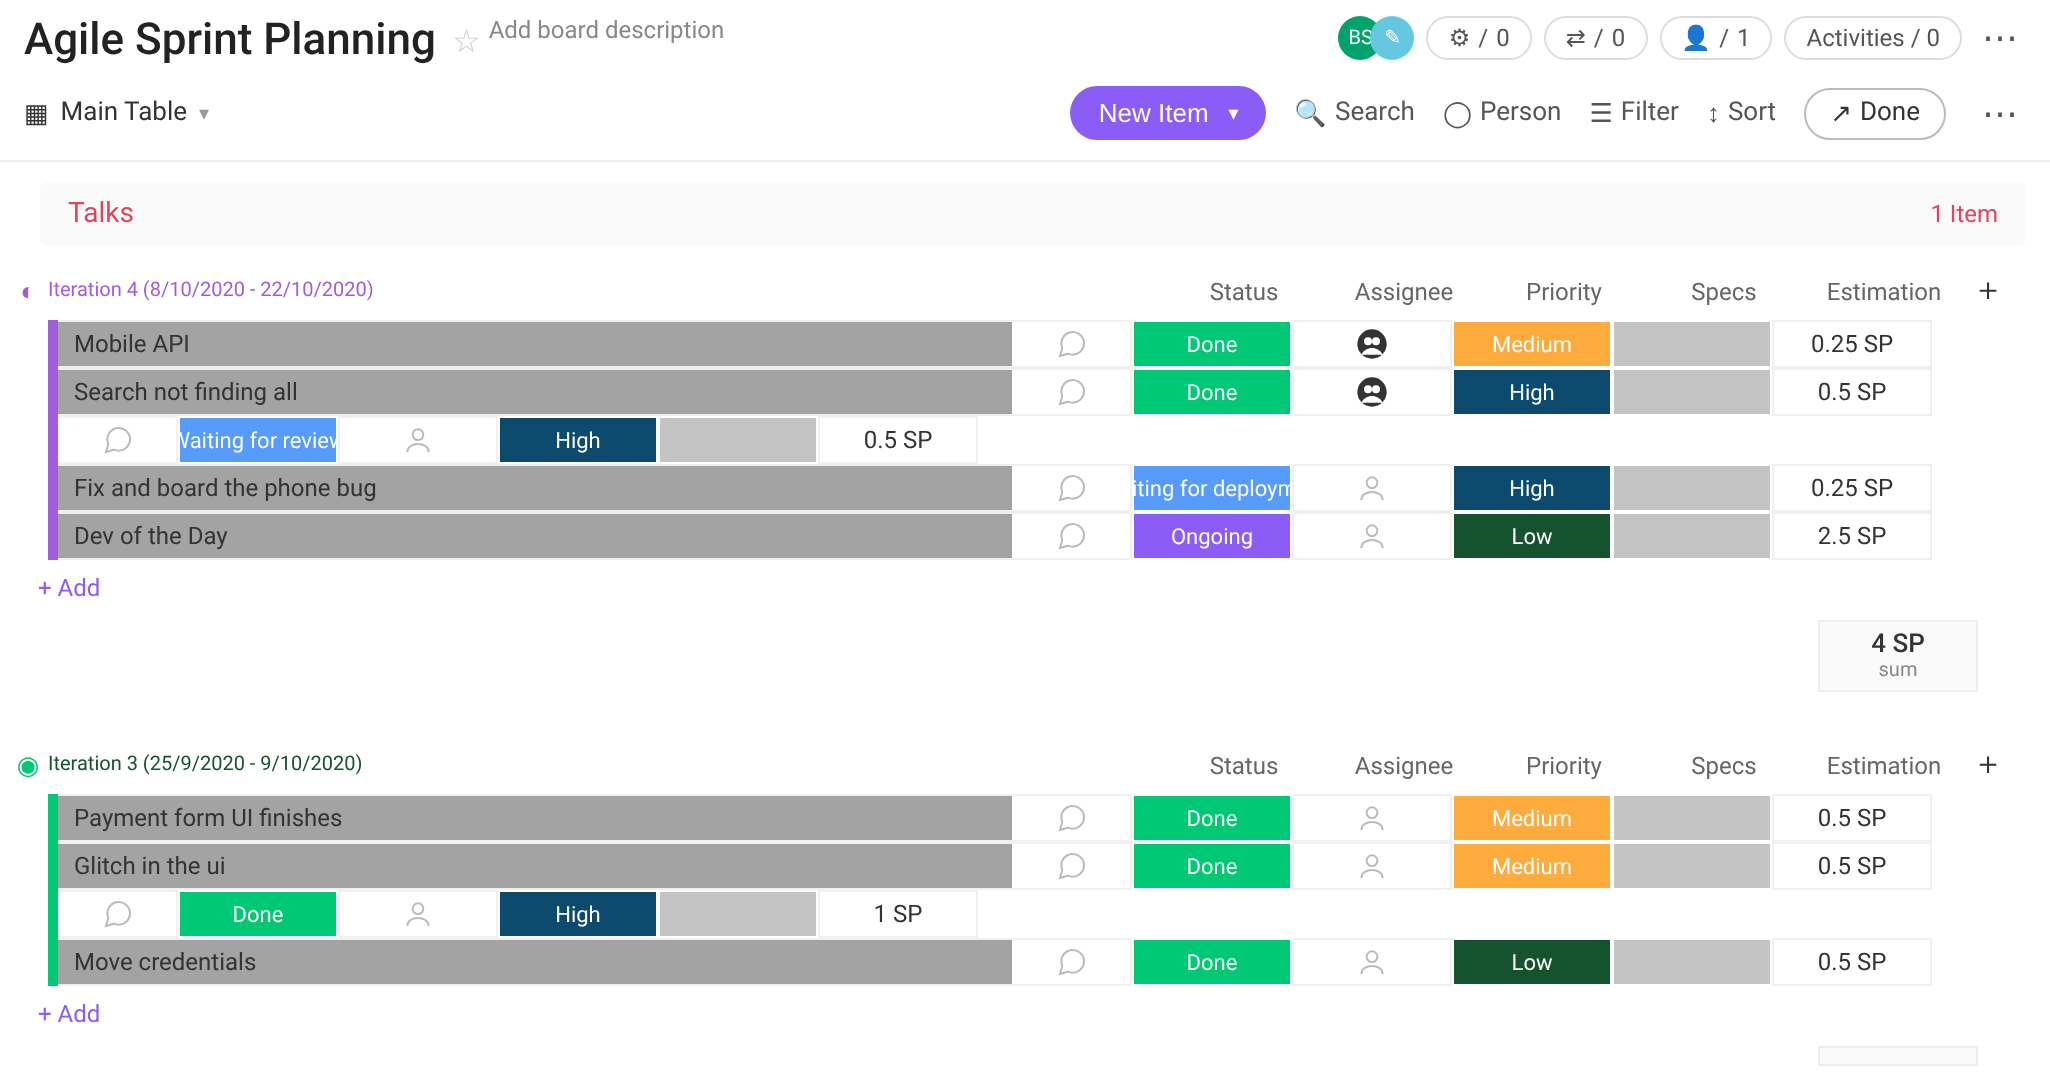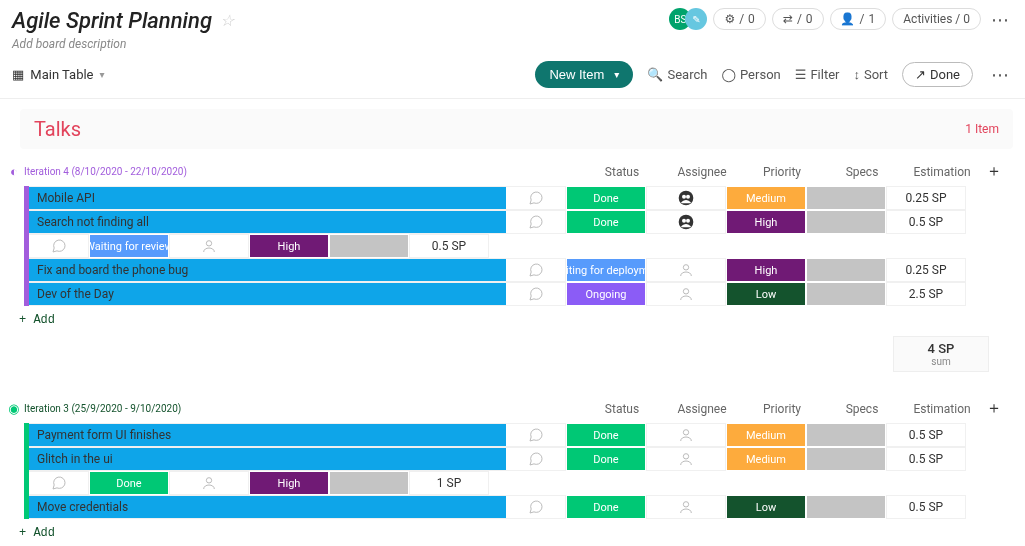--- a/index.html
+++ b/index.html
@@ -1,80 +1,80 @@
 <!DOCTYPE html>
 <html><head>
 <meta charset="utf-8">
 <style>
   * { box-sizing: border-box; margin: 0; padding: 0; }
   body { font-family: -apple-system, BlinkMacSystemFont, "Segoe UI", Roboto, sans-serif; font-size: 13px; color: #333; background: #fff; width:1025px; }
   .header { display:flex; align-items:flex-start; justify-content:space-between; padding:8px 12px 4px 12px; }
-  .title-area { display:flex; flex-direction:column; gap:4px;font-style:italic; }
+  .title-area { display:flex; flex-direction:row; gap:4px; }
   .title-row { display:flex; align-items:center; gap:8px; }
   .title-row h1 { font-size:22px; font-weight:500; color:#222; }
   .star { color:#ccc; font-size:16px; cursor:pointer; }
   .desc { color:#888; font-size:12px; cursor:text; }
   .header-right { display:flex; align-items:center; gap:6px; }
   .avatar-badge { display:inline-flex; }
   .avatar-badge .a1 { width:22px;height:22px;border-radius:50%;background:#00a36c;color:#fff;font-size:10px;display:flex;align-items:center;justify-content:center; }
   .avatar-badge .a2 { width:22px;height:22px;border-radius:50%;background:#66c7e0;margin-left:-6px;display:flex;align-items:center;justify-content:center;font-size:10px;color:#fff; }
   .pill { border:1px solid #ddd; border-radius:14px; padding:3px 10px; font-size:12px; color:#555; display:inline-flex; align-items:center; gap:4px; cursor:pointer; background:#fff;}
   .dots { font-size:18px; color:#555; cursor:pointer; padding:0 4px;}
   .subbar { display:flex; align-items:center; justify-content:space-between; padding:6px 12px 10px 12px; border-bottom:1px solid #eee;}
   .subbar-left { display:flex; align-items:center; gap:8px; }
   .main-table-btn { display:flex; align-items:center; gap:6px; color:#333; font-size:13px; cursor:pointer; }
   .chev { color:#999; font-size:10px;}
   .subbar-right { display:flex; align-items:center; gap:14px; }
-  .new-item { background:#0f766e; color:#fff; border:none; border-radius:16px; padding:6px 14px; font-size:13px; display:flex; align-items:center; gap:10px; cursor:pointer; }
+  .new-item { background:#8b5cf6; color:#fff; border:none; border-radius:16px; padding:6px 14px; font-size:13px; display:flex; align-items:center; gap:10px; cursor:pointer; }
   .tool { display:flex; align-items:center; gap:4px; color:#555; font-size:13px; cursor:pointer; }
   .share-btn { border:1px solid #bbb; border-radius:16px; padding:4px 12px; cursor:pointer; display:flex; align-items:center; gap:4px;}
   .content { padding:10px 12px 20px 6px; }
   .talks-bar { background:#fafafa; border-radius:4px; padding:8px 14px; display:flex; justify-content:space-between; align-items:center; margin-bottom:10px; margin-left:14px;}
-  .talks-bar .tl { color:#e2445c; font-size:20px; }
+  .talks-bar .tl { color:#e2445c; font-size:14px; }
   .talks-bar .tr { color:#e2445c; font-size:12px; }
   .group-head { display:flex; align-items:center; padding:2px 0 4px 0;}
   .group-head .collapse { width:16px; text-align:center; cursor:pointer;}
   .group-title { font-size:10px; flex:0 0 560px; padding-left:2px;}
   .g-purple .group-title { color:#a25ddc; }
   .g-purple .collapse { color:#a25ddc; }
   .g-green  .group-title { color:#14532d; }
   .g-green  .collapse  { color:#00c875; }
   .col-head { flex:0 0 80px; text-align:center; color:#666; font-size:12px; }
   .col-head.status { flex-basis:80px;}
   .col-head.assignee{ flex-basis:80px;}
   .col-head.priority{ flex-basis:80px;}
   .col-head.specs   { flex-basis:80px;}
   .col-head.est     { flex-basis:80px;}
   .plus-col { width:24px; text-align:center; color:#333; font-size:16px; cursor:pointer;}
   .row { display:flex; align-items:stretch; height:24px; }
   .row .lpad { width:18px; }
   .row .bar { width:5px; }
   .g-purple .bar { background:#a25ddc; }
   .g-green  .bar { background:#00c875; }
-  .row .name { flex:0 0 477px; padding-left:8px; display:flex; align-items:center; font-size:12px; color:#333; border-top:1px solid #f0f0f0; border-bottom:1px solid #f0f0f0; background:#0ea5e9;text-align:right;}
+  .row .name { flex:0 0 477px; padding-left:8px; display:flex; align-items:center; font-size:12px; color:#333; border-top:1px solid #f0f0f0; border-bottom:1px solid #f0f0f0; background:#a3a3a3;text-align:right;}
   .row .chat { flex:0 0 60px; display:flex; align-items:center; justify-content:center; border:1px solid #f0f0f0; border-left:none; color:#bbb; background:#fff;}
   .cell { flex:0 0 80px; display:flex; align-items:center; justify-content:center; font-size:11px; color:#fff; border:1px solid #fff; }
   .cell.assignee { background:#fff; color:#888; border:1px solid #f0f0f0;}
   .cell.specs { background:#c4c4c4; }
   .cell.est { background:#fff; color:#333; border:1px solid #f0f0f0; font-size:12px;}
   .cell.tail { flex:0 0 24px; background:#fff;}
   .st-done { background:#00c875; }
   .st-wait-review { background:#579bfc; }
   .st-wait-deploy { background:#579bfc; }
   .st-ongoing { background:#8b5cf6; }
   .pr-medium { background:#fdab3d; }
-  .pr-high { background:#701a75; }
+  .pr-high { background:#0c4a6e; }
   .pr-low { background:#14532d; }
   .add-row { display:flex; align-items:center; height:28px; }
   .add-row .bar-faint { width:5px; opacity:.35; }
   .g-purple .bar-faint{ background:#a25ddc;}
   .g-green  .bar-faint{ background:#00c875;}
-  .add-row .add-text { padding-left:8px; color:#14532d; font-size:12px; cursor:text;font-family:Liberation Mono, monospace;}
+  .add-row .add-text { padding-left:8px; color:#8b5cf6; font-size:12px; cursor:text;}
   .sum-row { display:flex; justify-content:flex-end; padding-right:24px; margin-top:2px;}
-  .sum-box { width:96px; border:1px solid #eee; text-align:center; padding:4px 0; background:#fafafa;}
+  .sum-box { width:80px; border:1px solid #eee; text-align:center; padding:4px 0; background:#fafafa;}
   .sum-box .v { font-size:13px; color:#333; font-weight:500;}
   .sum-box .l { font-size:10px; color:#888;}
   .chat svg, .assignee svg { width:16px;height:16px; }
   .group-block { margin-bottom:24px; }
   .ellipsis { white-space:nowrap; overflow:hidden; text-overflow:ellipsis; }
 </style>
 </head>
 <body>
 
 <div class="header">

